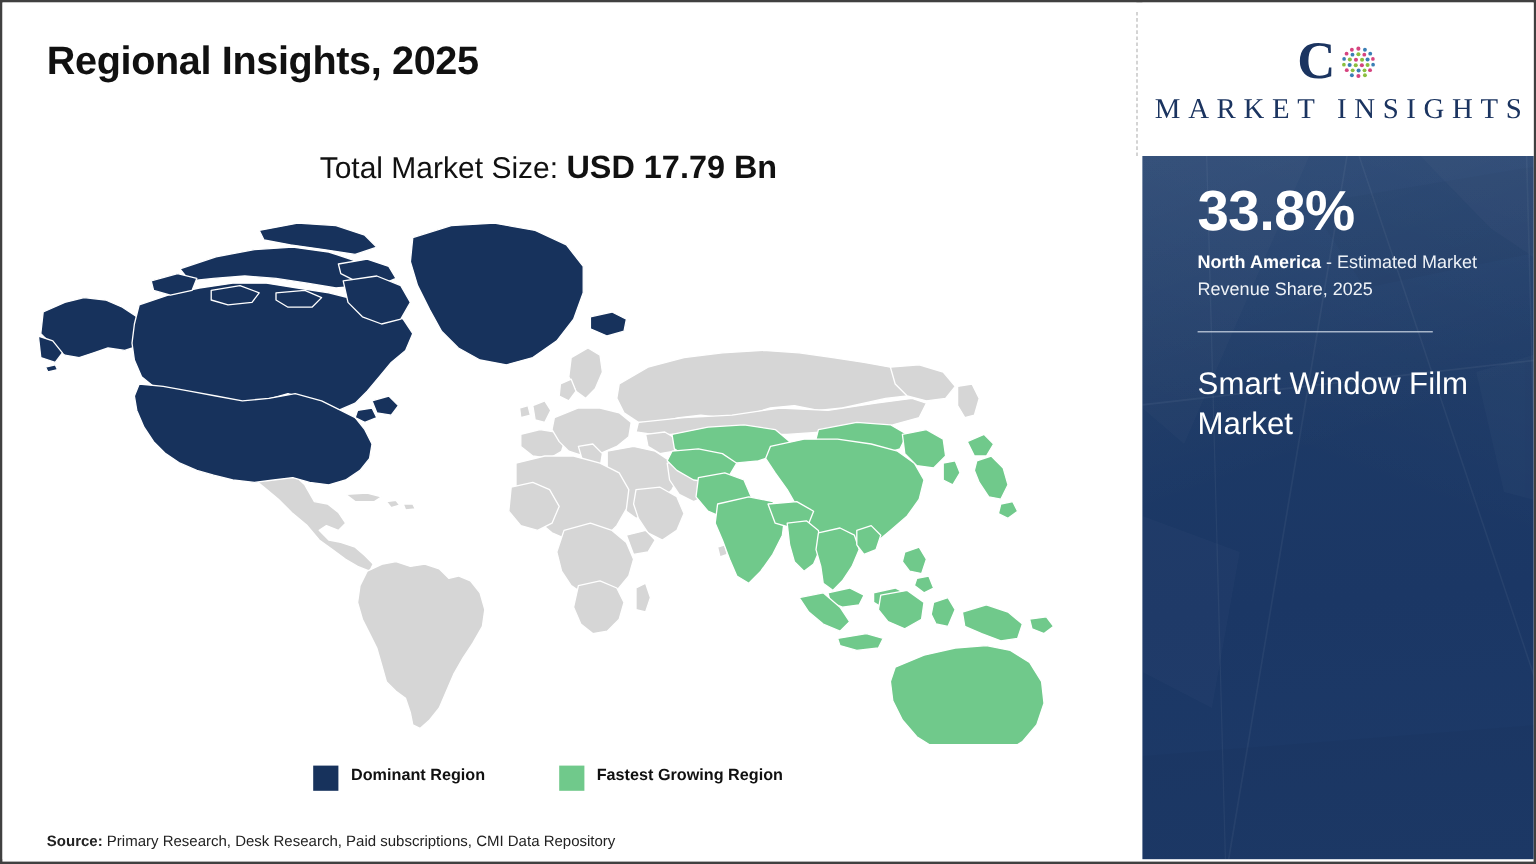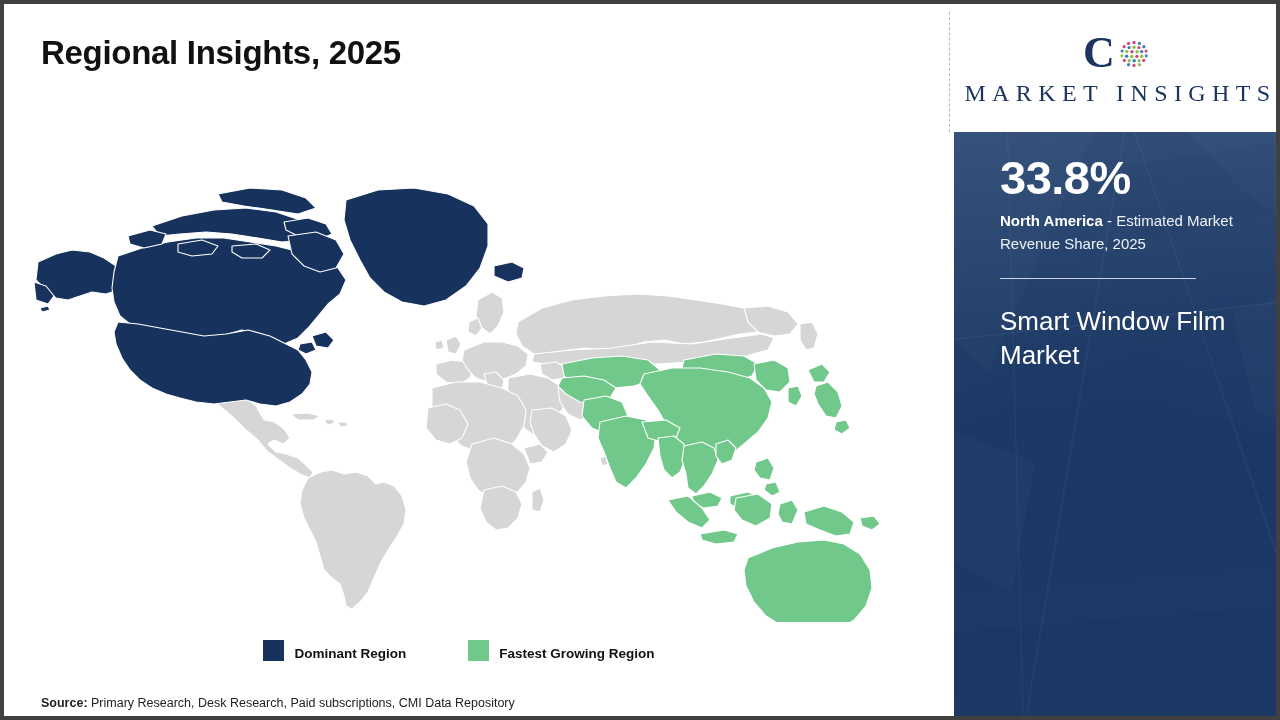--- a/index.html
+++ b/index.html
@@ -9,21 +9,21 @@
   }
   body {
     font-family: "Liberation Sans", sans-serif;
   }
   #canvas {
     position: relative;
     width: 1280px;
     height: 720px;
     background: #ffffff;
     box-sizing: border-box;
-    border: 4px solid #404040;
+    border: 2px solid #404040;
     overflow: hidden;
   }
 
   
   #left-pane {
     position: absolute;
     left: 0; top: 0;
     width: 945px;
     height: 714px;
     background: #ffffff;
@@ -71,21 +71,21 @@
     left: 0;
     top: 636px;
     width: 910px;
     display: flex;
     justify-content: center;
     align-items: center;
     gap: 62px;
   }
   .legend-item {
     display: flex;
-    align-items: flex-end;
+    align-items: flex-start;
     gap: 10px;
   }
   .legend-swatch {
     width: 21px;
     height: 21px;
     display: block;
   }
   .legend-label {
     font-size: 13.5px;
     font-weight: bold;
@@ -218,20 +218,23 @@
 </style>
 </head>
 <body>
 
 <div id="canvas">
 
   <div id="left-pane">
 
     <div id="page-title">Regional Insights, 2025</div>
 
+    <div id="market-size-line">
+      <span>Total Market Size: </span><span class="val">USD 17.79 Bn</span>
+    </div>
 
     <div id="map-wrap">
       <svg viewBox="0 0 880 440" xmlns="http://www.w3.org/2000/svg">
         <g stroke="#ffffff" stroke-width="1.1" stroke-linejoin="round">
 
           <g fill="#d6d6d6">
 
             <path d="M175 210 L196 208 L212 213 L224 224 L232 238 L243 240 L252 247 L258 256 L252 262 L242 258 L236 262 L244 270 L254 272 L266 276 L274 283 L281 290 L278 296 L268 292 L258 286 L247 278 L236 270 L226 258 L214 248 L202 236 L190 226 L180 218 Z"></path>
 
             <path d="M258 232 L276 231 L288 234 L282 238 L266 238 Z"></path>

